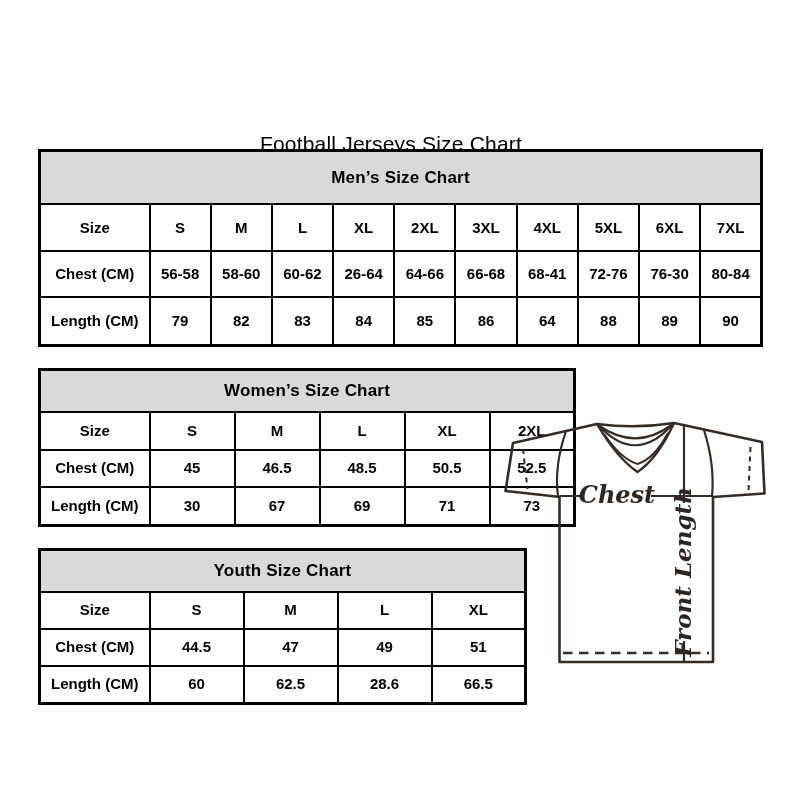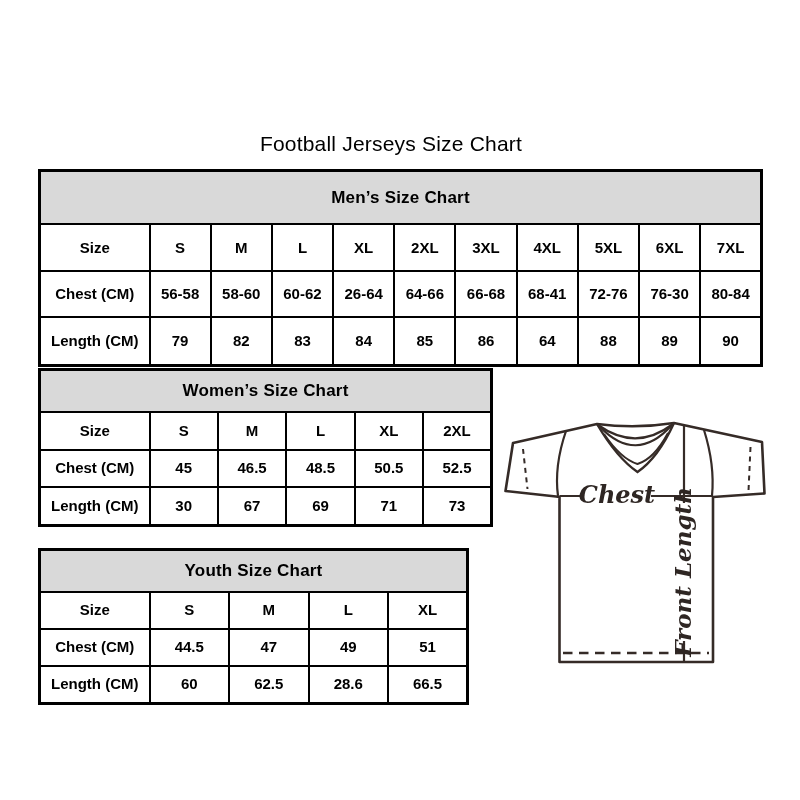--- a/index.html
+++ b/index.html
@@ -16,23 +16,23 @@
     border:3px solid #000;background:#fff;
   }
   table.size-table td{
     border:2px solid #000;text-align:center;vertical-align:middle;
     font-weight:700;font-size:15px;padding:0;line-height:1.05;
     overflow:hidden;white-space:nowrap;
   }
   table.size-table td.title-cell{
     background:#d9d9d9;font-size:17px;letter-spacing:0.2px;
   }
-  #men-table{left:38px;top:149px;width:725px;height:198px;margin-top:20px;}
-  #women-table{left:38px;top:368px;width:455px;height:159px;}
-  #youth-table{left:38px;top:548px;width:431px;height:157px;}
+  #men-table{left:38px;top:149px;width:725px;height:198px;}
+  #women-table{left:38px;top:368px;width:538px;height:159px;}
+  #youth-table{left:38px;top:548px;width:489px;height:157px;}
   #jersey{position:absolute;left:496px;top:403px;width:286px;height:272px;}
   .jline{stroke:#352b27;fill:none;}
   .jtext{
     font-family:"DejaVu Serif",serif;font-style:italic;font-weight:700;
     fill:#2e2623;
   }
 </style>
 </head>
 <body>
 

